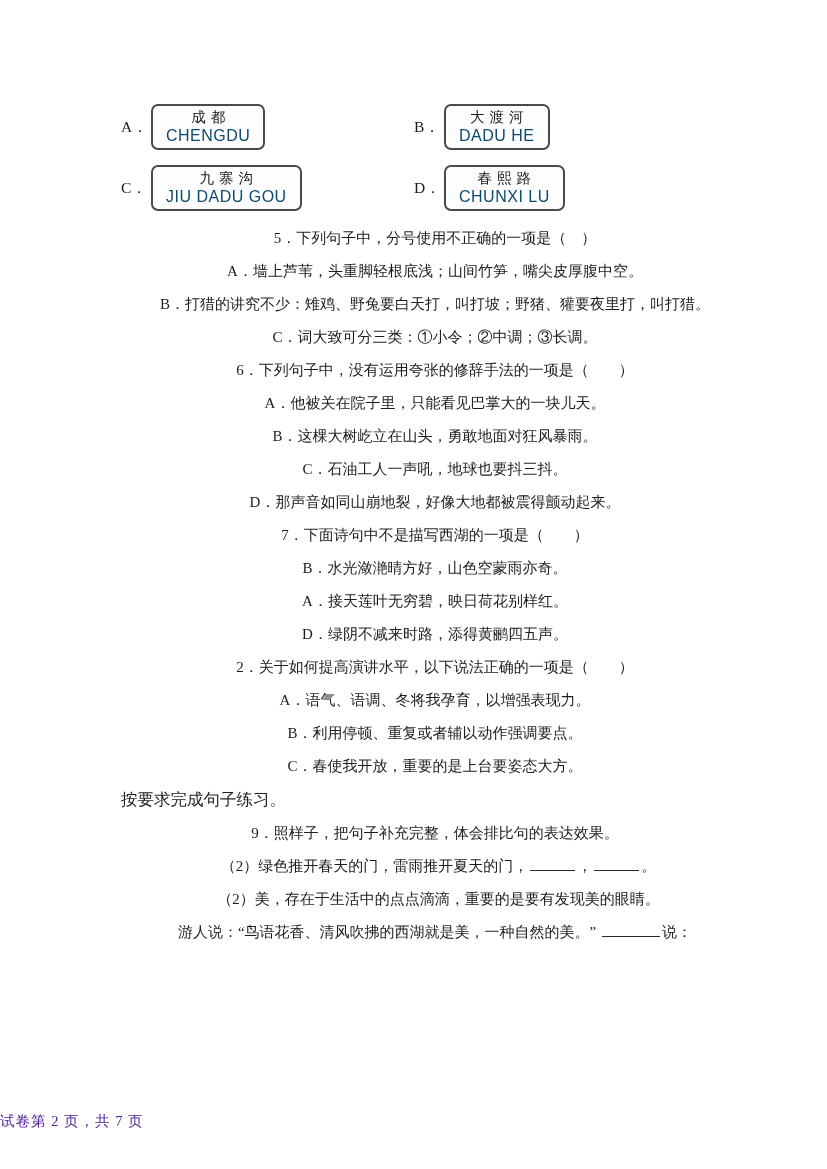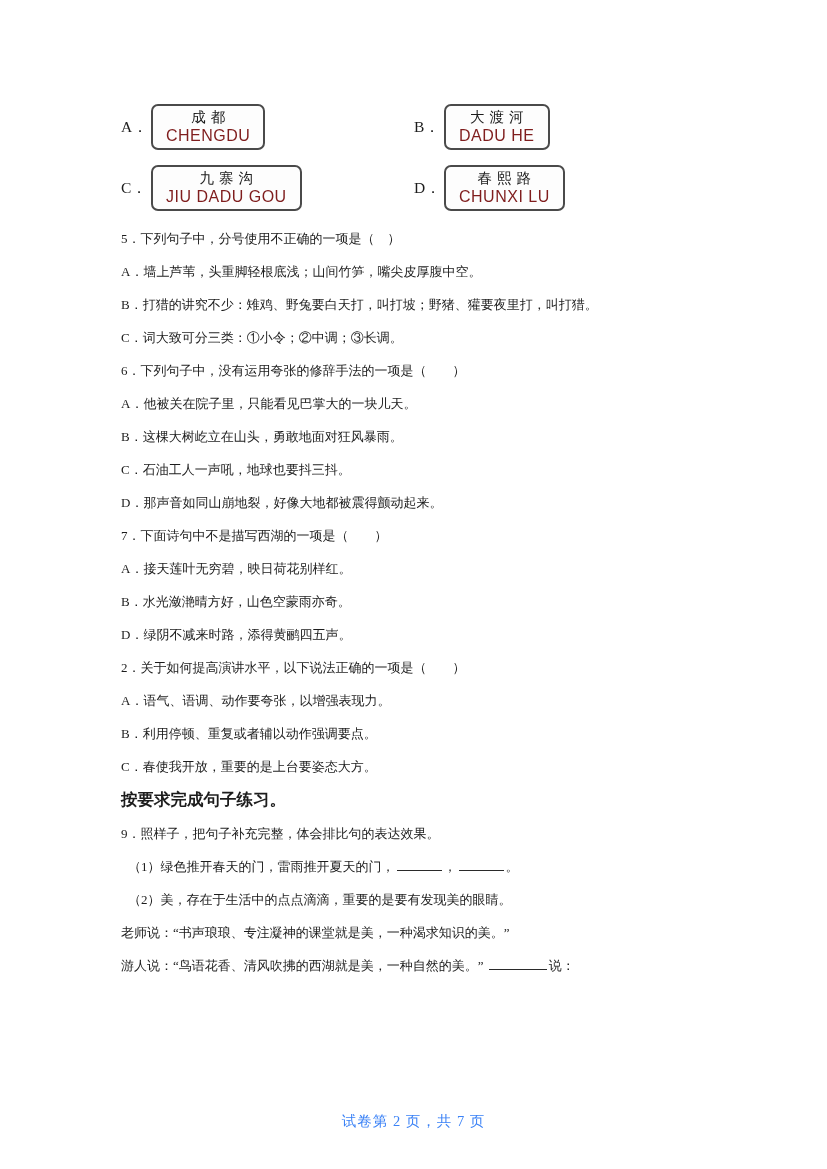--- a/index.html
+++ b/index.html
@@ -26,55 +26,56 @@
     display: inline-block;
     border: 2px solid #4a4a4a;
     border-radius: 7px;
     padding: 2px 13px 3px;
     text-align: center;
     background: #fdfdfd;
   }
   .sign-cn { font-size: 14.5px; letter-spacing: 5px; padding-left: 5px; white-space: nowrap; }
   .sign-en {
     font-family: "Liberation Sans", "DejaVu Sans", sans-serif;
-    font-size: 16px; letter-spacing: 0.5px; white-space: nowrap; color: #7f1d1d;
+    font-size: 16px; letter-spacing: 0.5px; white-space: nowrap; color: #0c4a6e;
   }
 
   
   .line {
     margin: 0 0 14px 0;
-    font-size: 13px;
+    font-size: 15px;
     line-height: 19px;
     white-space: nowrap;
+    text-align: center;
   }
   .section-heading {
     margin: 2px 0 14px 0;
     font-size: 16.5px;
     line-height: 20px;
-    font-weight: bold;
+    font-weight: normal;
   }
   .indent { padding-left: 7px; }
 
   .blank {
     display: inline-block;
     width: 45px;
     height: 13px;
     border-bottom: 1.3px solid #2a2a2a;
     margin: 0 2px;
     vertical-align: baseline;
   }
   .blank-wide { width: 58px; }
 
   .footer {
     position: absolute;
     left: 0; right: 0;
     top: 1112px;
-    text-align: center;
+    text-align: left;
     font-size: 14.5px;
-    color: #3b82f6;
+    color: #4c1d95;
     letter-spacing: 1px;
   }
 </style>
 </head>
 <body>
 
 <div class="page">
   <div class="content">
 
     <div class="sign-grid">
@@ -118,38 +119,37 @@
     <div>
       <p class="line">6．下列句子中，没有运用夸张的修辞手法的一项是（　　）</p>
       <p class="line">A．他被关在院子里，只能看见巴掌大的一块儿天。</p>
       <p class="line">B．这棵大树屹立在山头，勇敢地面对狂风暴雨。</p>
       <p class="line">C．石油工人一声吼，地球也要抖三抖。</p>
       <p class="line">D．那声音如同山崩地裂，好像大地都被震得颤动起来。</p>
     </div>
 
     <div>
       <p class="line">7．下面诗句中不是描写西湖的一项是（　　）</p>
+      <p class="line">B．水光潋滟晴方好，山色空蒙雨亦奇。</p>
       <p class="line">A．接天莲叶无穷碧，映日荷花别样红。</p>
-      <p class="line">B．水光潋滟晴方好，山色空蒙雨亦奇。</p>
       <p class="line">D．绿阴不减来时路，添得黄鹂四五声。</p>
     </div>
 
     <div>
       <p class="line">2．关于如何提高演讲水平，以下说法正确的一项是（　　）</p>
-      <p class="line">A．语气、语调、动作要夸张，以增强表现力。</p>
+      <p class="line">A．语气、语调、冬将我孕育，以增强表现力。</p>
       <p class="line">B．利用停顿、重复或者辅以动作强调要点。</p>
       <p class="line">C．春使我开放，重要的是上台要姿态大方。</p>
     </div>
 
     <p class="section-heading">按要求完成句子练习。</p>
 
     <div>
       <p class="line">9．照样子，把句子补充完整，体会排比句的表达效果。</p>
-      <p class="line indent"><span>（1）绿色推开春天的门，雷雨推开夏天的门，</span><span class="blank"></span><span>，</span><span class="blank"></span><span>。</span></p>
+      <p class="line indent"><span>（2）绿色推开春天的门，雷雨推开夏天的门，</span><span class="blank"></span><span>，</span><span class="blank"></span><span>。</span></p>
       <p class="line indent">（2）美，存在于生活中的点点滴滴，重要的是要有发现美的眼睛。</p>
-      <p class="line">老师说：“书声琅琅、专注凝神的课堂就是美，一种渴求知识的美。”</p>
       <p class="line"><span>游人说：“鸟语花香、清风吹拂的西湖就是美，一种自然的美。”</span> <span class="blank blank-wide"></span><span>说：</span></p>
     </div>
 
   </div>
 
   <div class="footer">试卷第 2 页，共 7 页</div>
 </div>
 
 </body></html>

